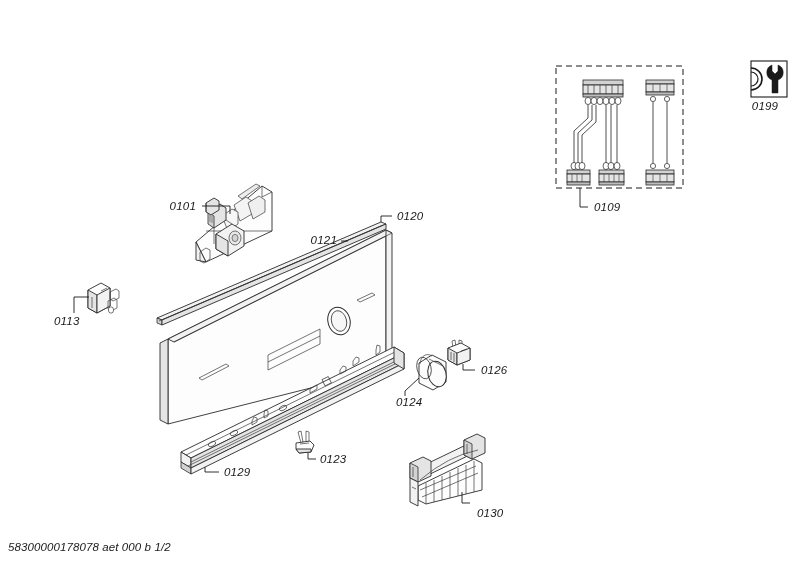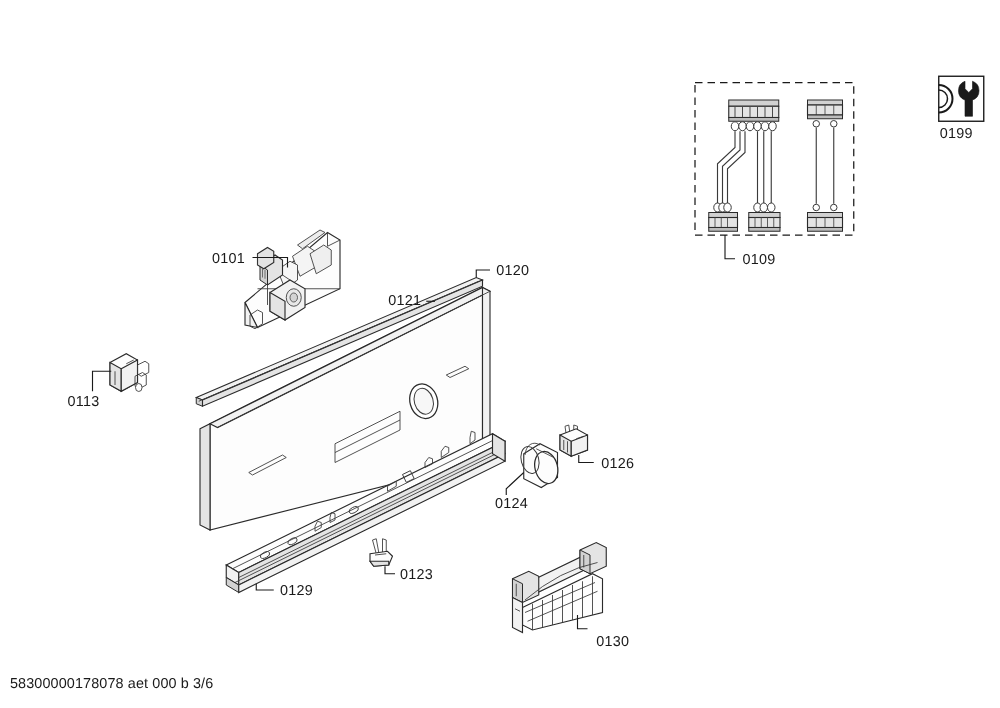--- a/index.html
+++ b/index.html
@@ -10,20 +10,21 @@
   }
   body {
     font-family: "Liberation Sans", sans-serif;
   }
   #page {
     position: relative;
     width: 800px;
     height: 566px;
     background: #ffffff;
     overflow: hidden;
+    font-style: italic;
   }
   #diagram-svg {
     position: absolute;
     left: 0;
     top: 0;
     width: 800px;
     height: 566px;
   }
   .footer-code {
     position: absolute;
@@ -424,15 +425,15 @@
       <path class="outline-thin" d="M 412 487 L 416 489"></path>
 
       <path class="outline-thin" d="M 420 480 Q 448 456 478 450"></path>
     </g>
 
     <path class="ln" d="M 462 492 L 462 503 L 470 503"></path>
     <text class="callout" x="477" y="517">0130</text>
 
   </svg>
 
-  <div class="footer-code">58300000178078 aet 000 b 3/6</div>
+  <div class="footer-code">58300000178078 aet 000 b 1/2</div>
 
 </div>
 
 </body></html>

